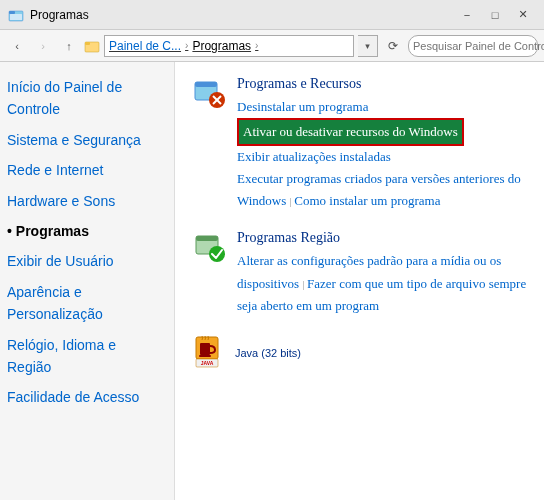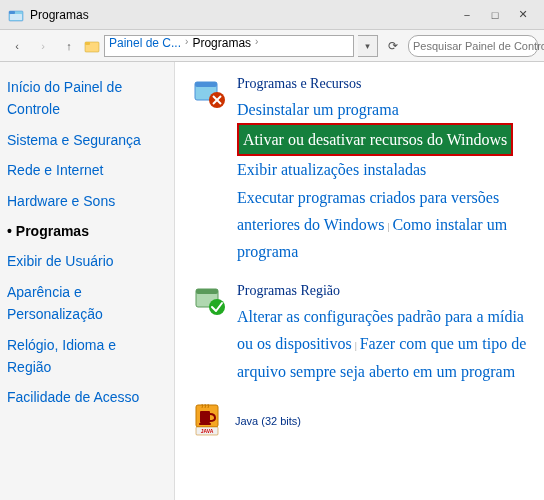--- a/index.html
+++ b/index.html
@@ -76,25 +76,26 @@
       border-radius: 2px;
     }
     .nav-btn.disabled { color: #bbb; cursor: default; }
 
     .breadcrumb-bar {
       flex: 1;
       height: 22px;
       background: #fff;
       border: 1px solid #aaa;
       display: flex;
-      align-items: flex-start;
+      align-items: center;
       padding: 0 4px;
       gap: 2px;
       font-size: 12px;
       color: #333;
+      text-decoration: underline;
     }
     .breadcrumb-item {
       color: #0066cc;
       cursor: pointer;
     }
     .breadcrumb-sep {
       color: #888;
       font-size: 10px;
       margin: 0 2px;
     }
@@ -202,21 +203,21 @@
     }
     .section-title {
       font-size: 14px;
       color: #003087;
       font-weight: normal;
       margin-bottom: 4px;
     }
     .section-link {
       display: block;
       color: #0066cc;
-      font-size: 16px;
+      font-size: 13px;
       cursor: pointer;
       line-height: 1.7;
       text-decoration: none;
     }
     .section-link.highlighted {
       background: #15803d;
       color: #fff;
       padding: 1px 4px;
       display: inline-block;
       border: 2px solid #cc0000;

